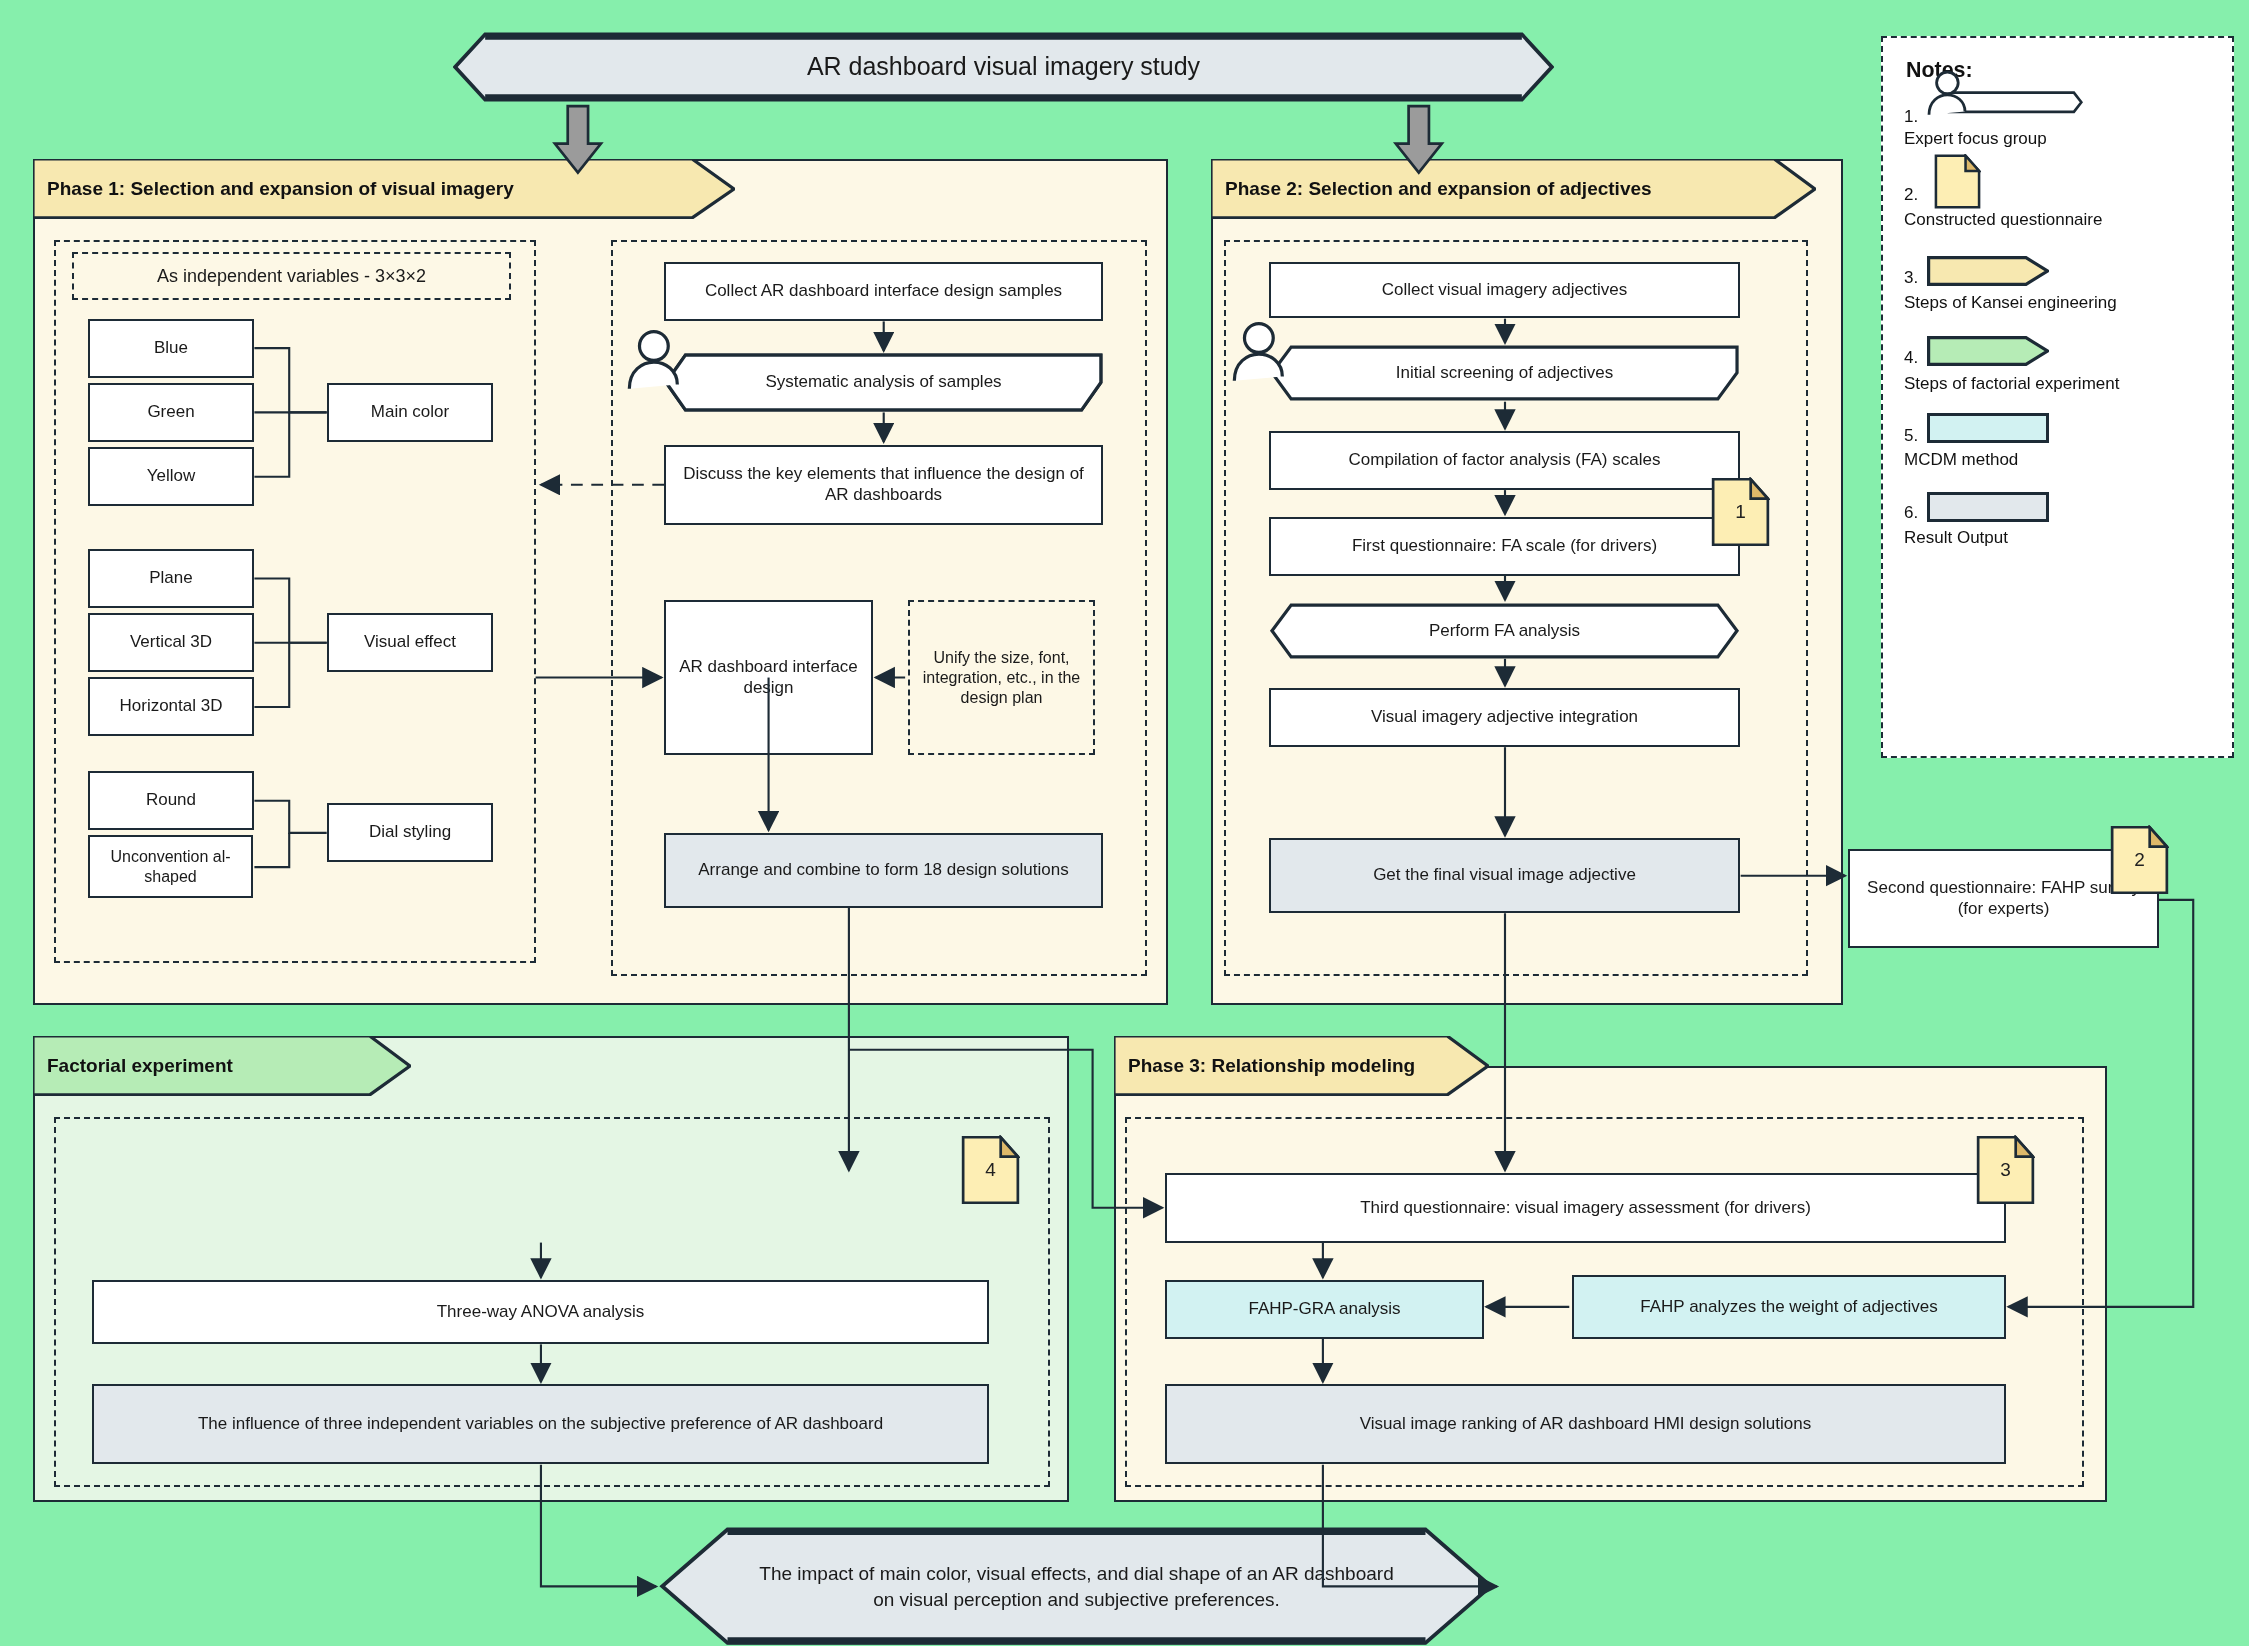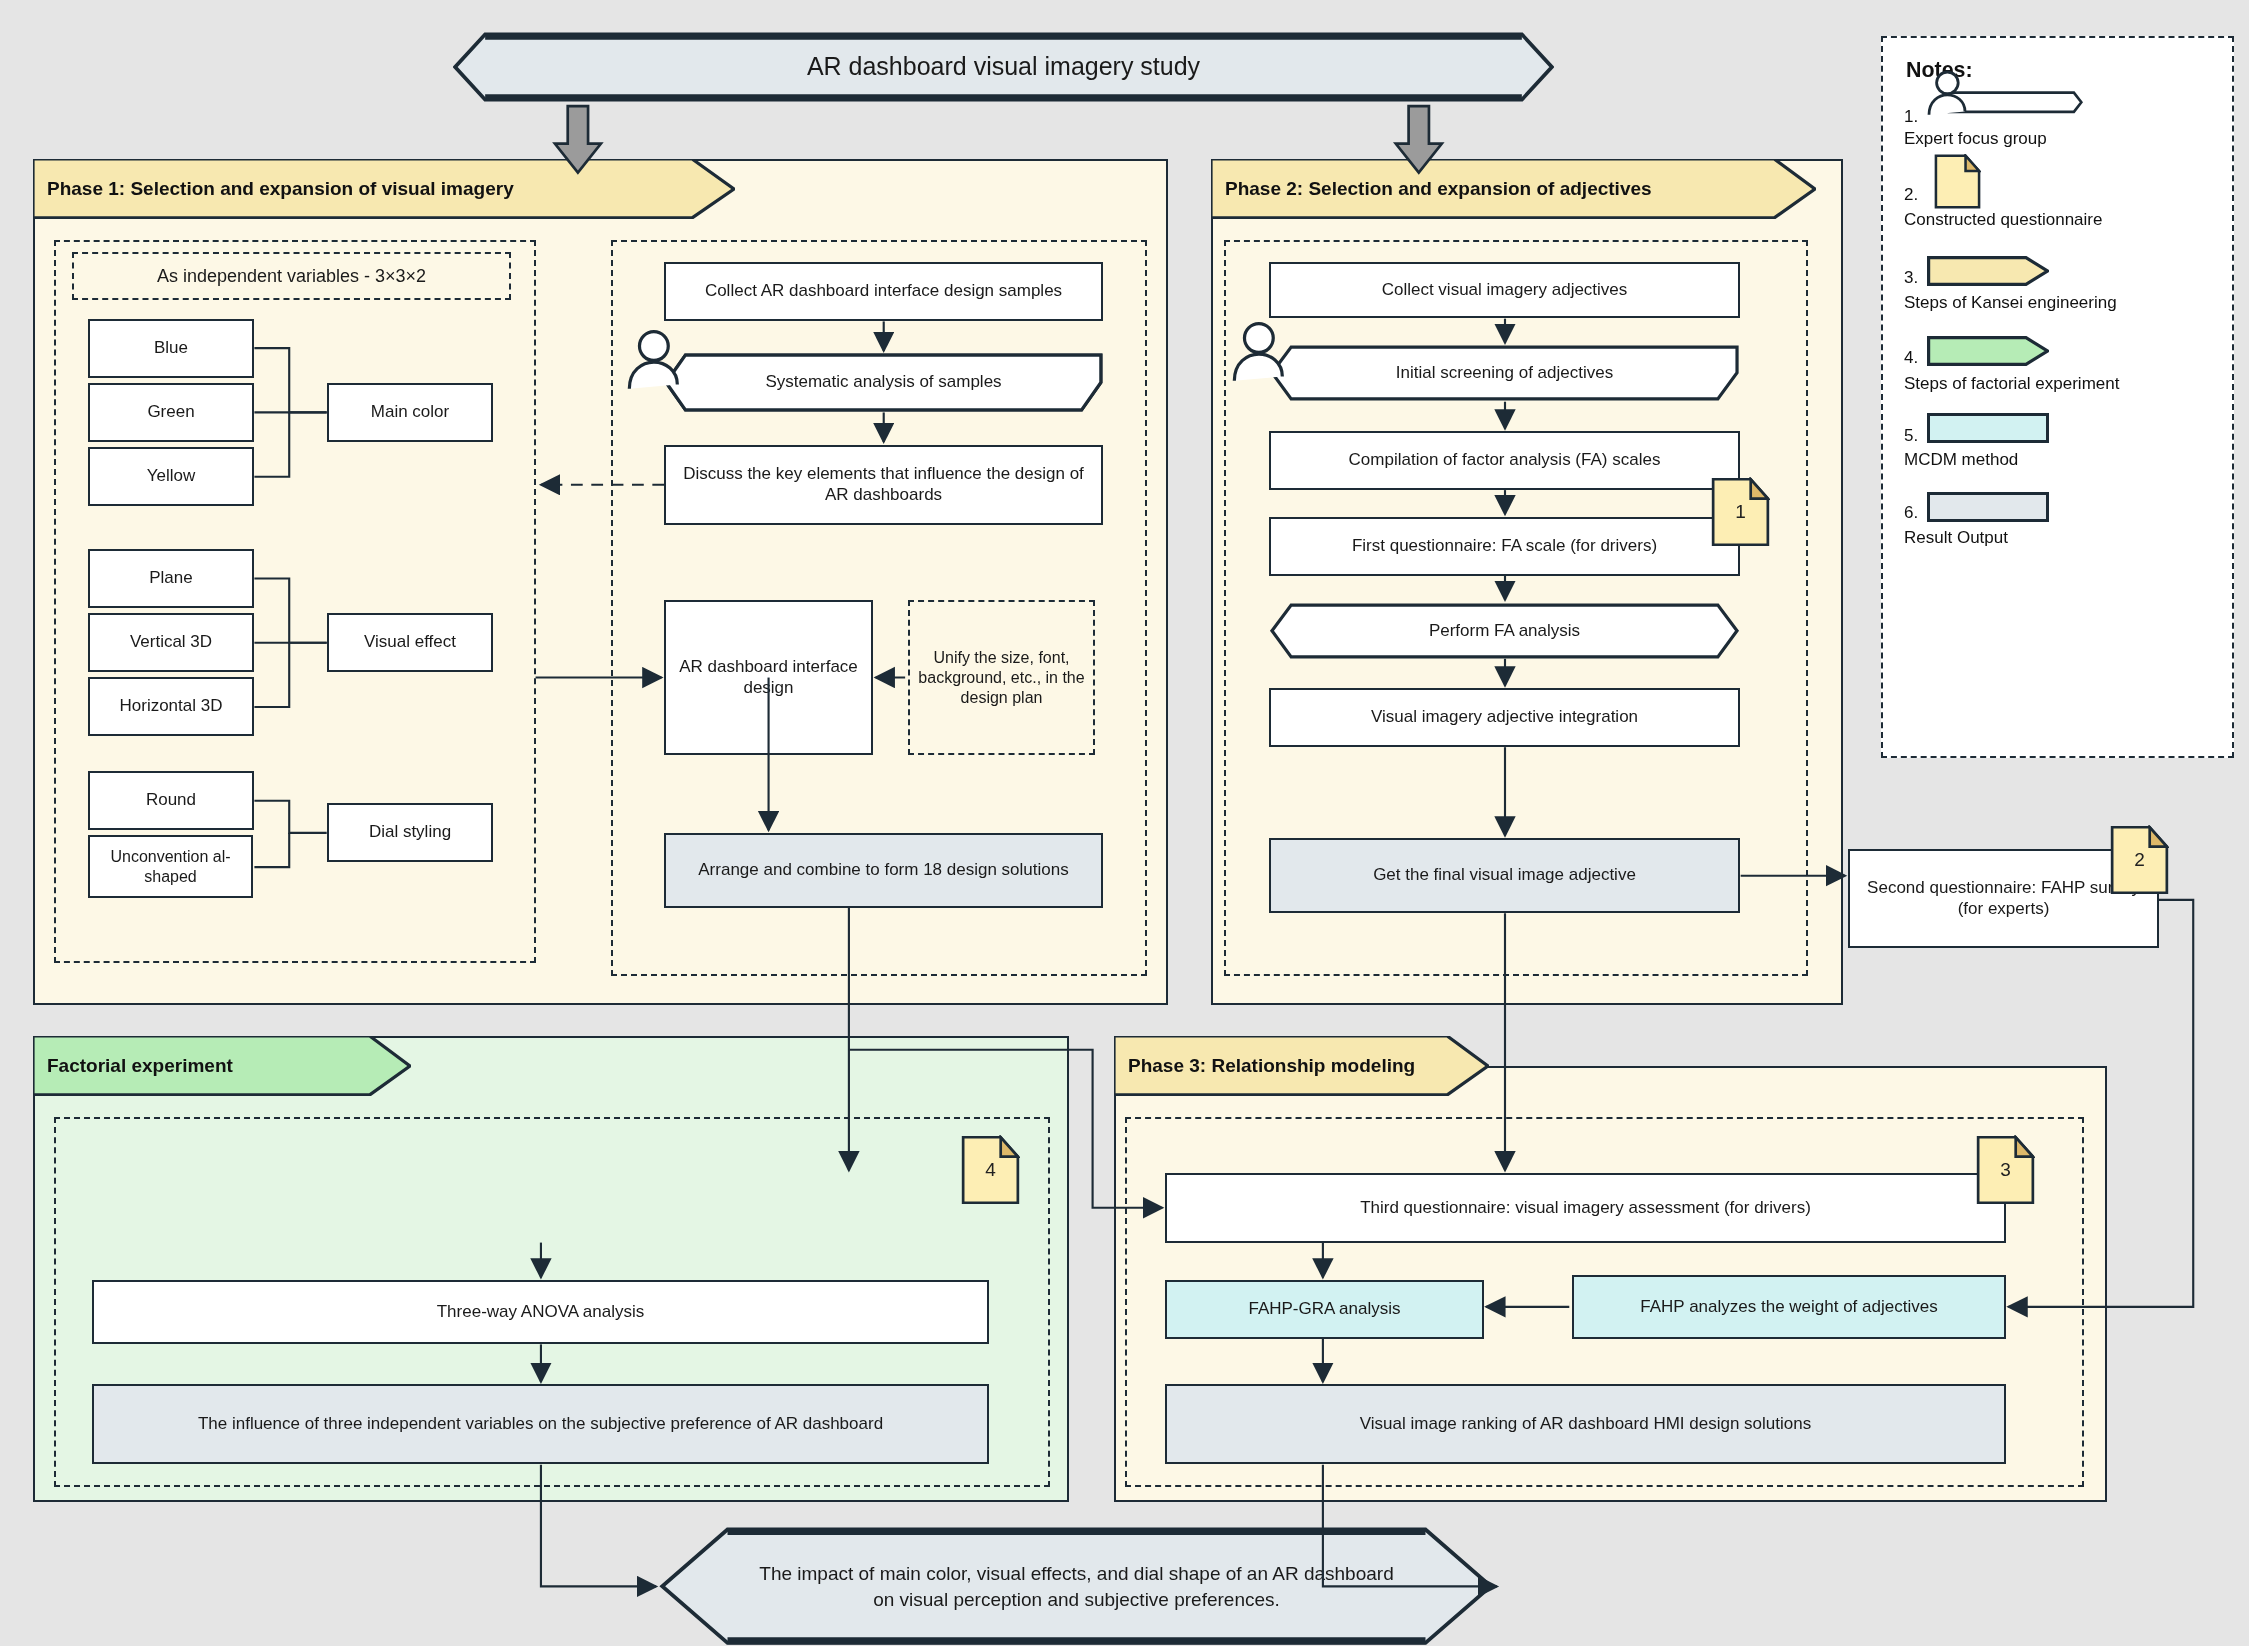--- a/index.html
+++ b/index.html
@@ -1,17 +1,17 @@
 <!DOCTYPE html>
 <html style="font-size:8.6px"><head>
 <meta charset="utf-8">
 <style>
   html,body{margin:0;padding:0;background:#ffffff;}
   body{font-family:"Liberation Sans", sans-serif;}
-  #stage{position:relative;width:2250px;height:1647px;background:#e5e5e5;overflow:hidden;}
+  #stage{position:relative;width:2250px;height:1647px;background:#86efac;overflow:hidden;}
 
   
   .box{position:absolute;box-sizing:border-box;border:2.7px solid #1d2b36;background:#ffffff;
        display:flex;align-items:center;justify-content:center;text-align:center;
        color:#1a1a1a;line-height:1.22;padding:2.1px 5.4px;}
   .box.grey{background:#e2e8ec;}
   .box.cyan{background:#d2f2f2;}
   .box.thin{border-width:2.1px;}
   .dashbox{position:absolute;box-sizing:border-box;border:2.7px dashed #1d2b36;background:transparent;}
   .dashlabel{position:absolute;box-sizing:border-box;border:2.7px dashed #1d2b36;background:transparent;
@@ -106,21 +106,21 @@
     <svg width="64" height="64" viewBox="0 0 120 120">
       <circle cx="56" cy="32" r="27" fill="#fff" stroke="#1d2b36" stroke-width="6"></circle>
       <path d="M10,112 C10,78 34,62 56,62 C78,62 100,78 100,104" fill="#fff" stroke="#1d2b36" stroke-width="6"></path>
     </svg>
   </div>
 
   <div class="box f32" style="left:664px;top:445px;width:439px;height:80px;">Discuss the key elements that influence the design of AR dashboards</div>
 
   <div class="box f32" style="left:664px;top:600px;width:209px;height:155px;">AR dashboard interface design</div>
 
-  <div class="dashlabel f30" style="left:908px;top:600px;width:187px;height:155px;">Unify the size, font, background, etc., in the design plan</div>
+  <div class="dashlabel f30" style="left:908px;top:600px;width:187px;height:155px;">Unify the size, font, integration, etc., in the design plan</div>
 
   <div class="box grey f32" style="left:664px;top:833px;width:439px;height:75px;">Arrange and combine to form 18 design solutions</div>
 
   <div class="panel yellow" style="left:1211px;top:159px;width:632px;height:846px;"></div>
   <div class="phasetag f36" style="left:1211px;top:159px;width:605px;height:60px;">
     <svg class="tagshape" width="605" height="60" viewBox="0 0 1130 112" preserveAspectRatio="none">
       <polygon points="0,0 1052,0 1128,56 1052,110 0,110" fill="#f7e8b0" stroke="#1d2b36" stroke-width="6"></polygon>
     </svg>
     <span>Phase 2: Selection and expansion of adjectives</span>
   </div>

